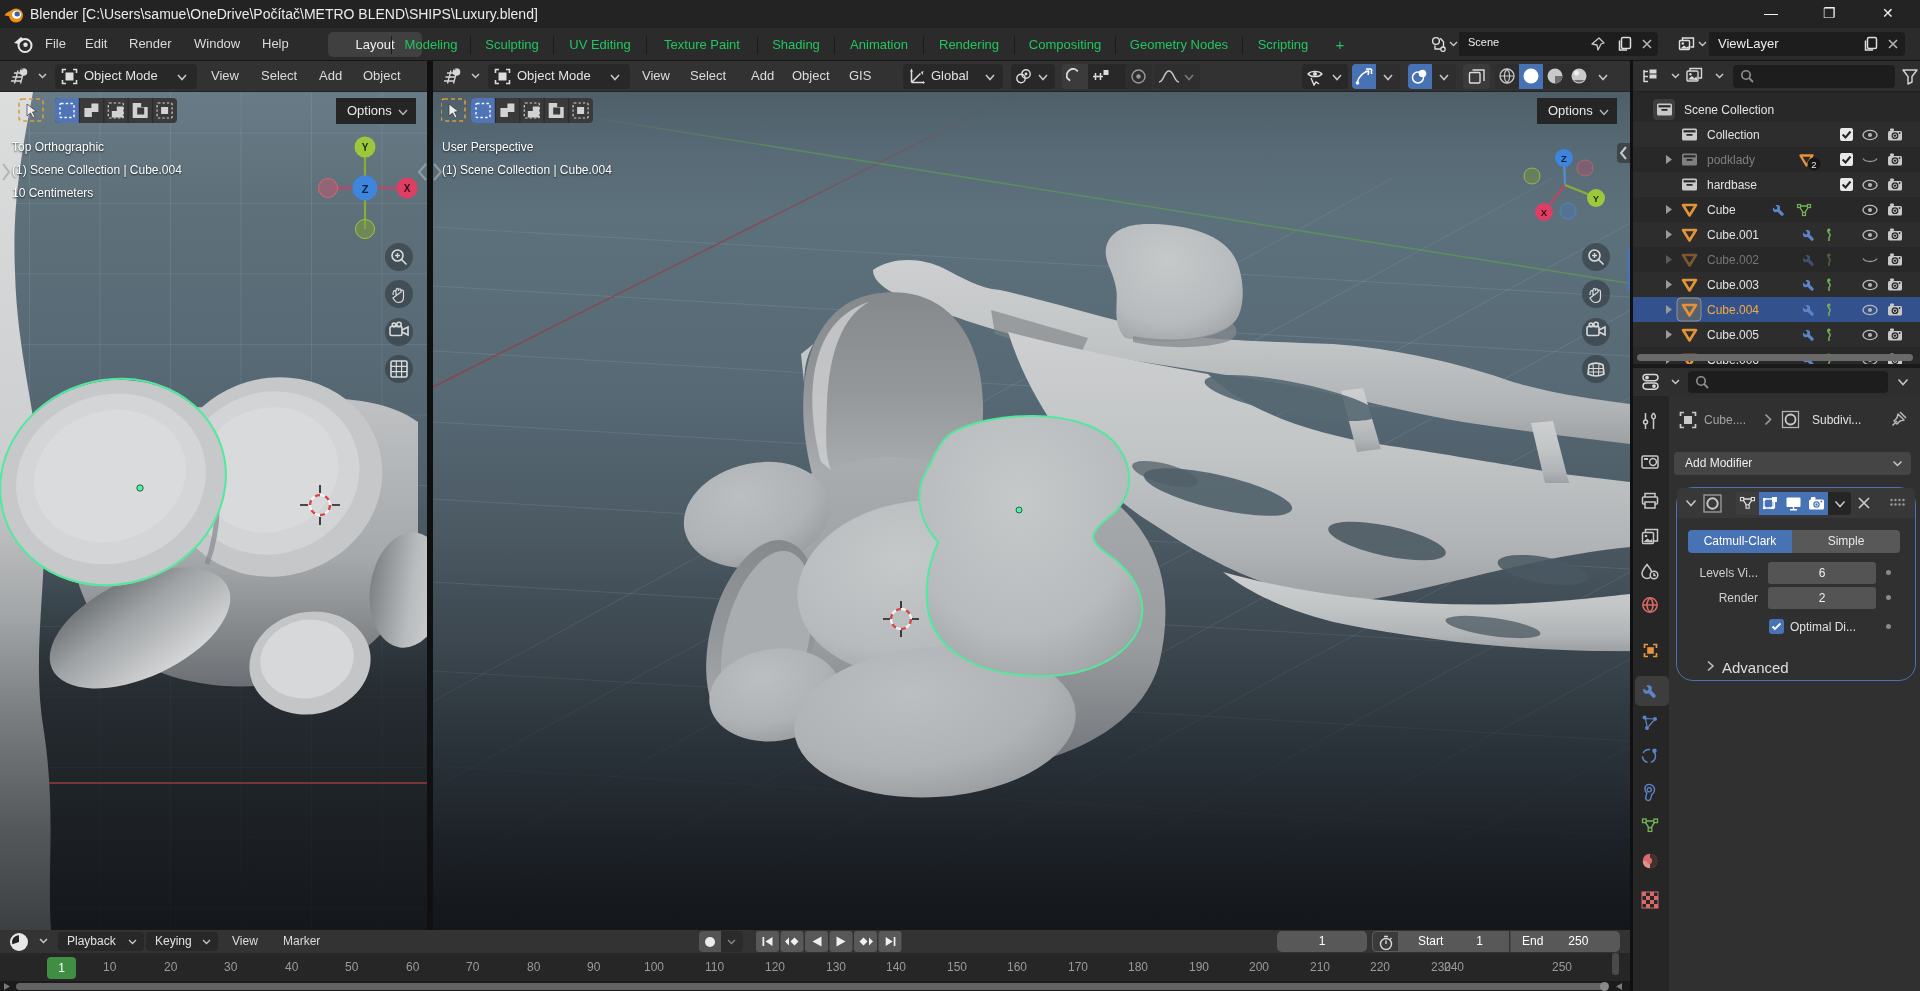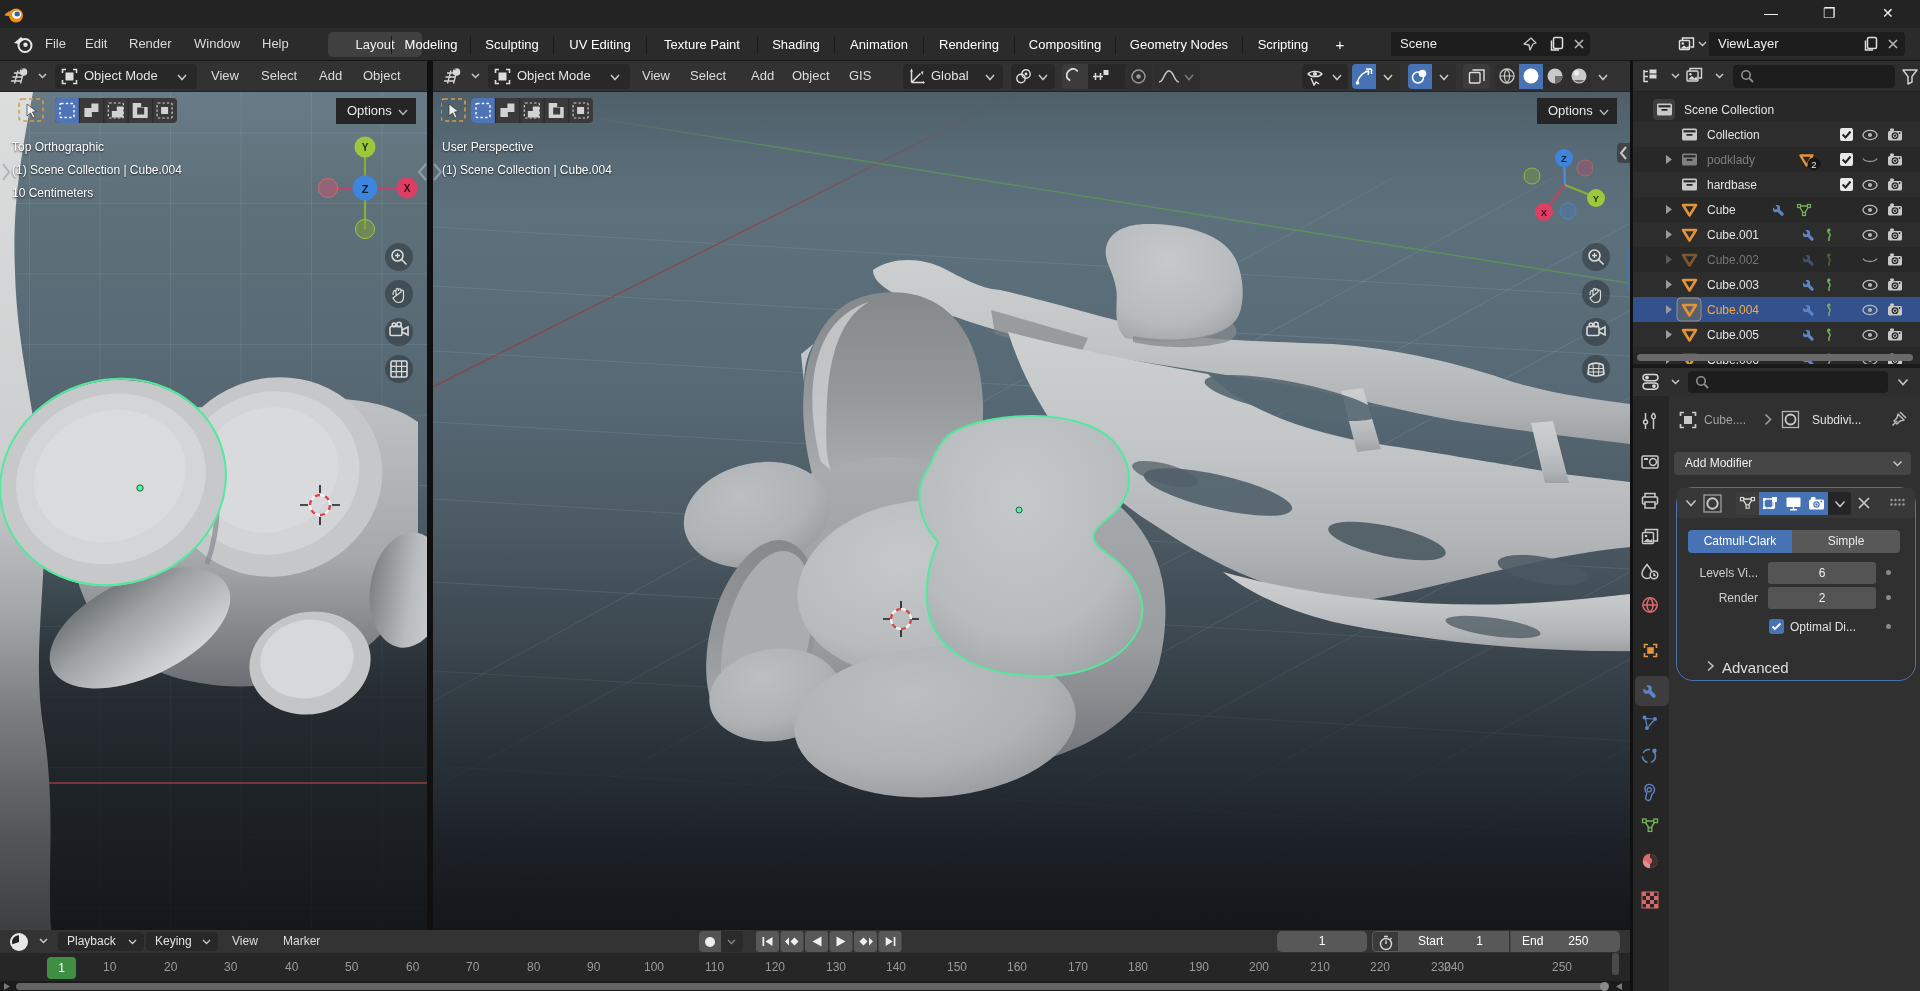--- a/index.html
+++ b/index.html
@@ -4,21 +4,21 @@
 html,body{width:1920px;height:991px;overflow:hidden;background:#111;font-family:"Liberation Sans",sans-serif;-webkit-font-smoothing:antialiased}
 .abs{position:absolute}
 #root{position:relative;width:1920px;height:991px;background:#1f1f1f}
 
 #titlebar{left:0;top:0;width:1920px;height:28px;background:#232323;color:#ececec;font-size:14px}
 #titlebar .title{left:30px;top:6px}
 .winbtn{top:5px;color:#f0f0f0;font-size:14px}
 
 #topbar{left:0;top:28px;width:1920px;height:33px;background:#2b2b2b;border-bottom:1px solid #151515}
 .menu{color:#dadada;font-size:13px;top:8px}
-.tab{top:4px;height:25px;line-height:25px;font-size:13px;color:#ffffff;text-align:center}
+.tab{top:4px;height:25px;line-height:25px;font-size:13px;color:#22c55e;text-align:center}
 .tab.active{background:#404040;color:#f0f0f0;border-radius:5px}
 .tabsep{top:8px;width:1px;height:18px;background:#1b1b1b}
 
 .vphead{top:61px;height:31px;background:#323232;border-bottom:1px solid #232323}
 .hmenu{color:#dcdcdc;font-size:13px;top:7px}
 .dd{background:#282828;border-radius:4px;color:#e2e2e2;font-size:13px}
 .txt{white-space:nowrap}
 
 #outliner{left:1633px;top:61px;width:287px;height:303px;background:#282828}
 #outlhead{left:1633px;top:61px;width:287px;height:31px;background:#2e2e2e;border-bottom:1px solid #202020}
@@ -439,20 +439,21 @@
     </svg>
 <div class="abs" style="left:1627px;top:248px;width:3px;height:42px;background:#4a72b4;opacity:0.85"></div>
 
 <div class="abs" id="titlebar">
   <svg class="abs" style="left:4px;top:6px" width="20" height="17" viewBox="0 0 20 17">
     <path d="M0.5 9.5 C2 6.5 6 4.2 10 4.5 L14.5 5.8 L8 10.5 Z" fill="#ec8d1c"></path>
     <circle cx="12" cy="9.5" r="7" fill="#ec8d1c"></circle>
     <ellipse cx="12.6" cy="8.6" rx="4.6" ry="4.2" fill="#fff"></ellipse>
     <ellipse cx="13.2" cy="8" rx="2.7" ry="2.5" fill="#2f66a0"></ellipse>
   </svg>
+  <span class="abs title txt">Blender [C:\Users\samue\OneDrive\Počítač\METRO BLEND\SHIPS\Luxury.blend]</span>
   <span class="abs winbtn" style="left:1764px">—</span>
   <span class="abs winbtn" style="left:1823px">❐</span>
   <span class="abs winbtn" style="left:1882px">✕</span>
 </div>
 
 <div class="abs" id="topbar">
   <svg class="abs" style="left:12px;top:6px" width="22" height="20" viewBox="0 0 22 20">
     <path d="M2 9 L9 3 L12 5.5 L6.5 10 Z" fill="#e8e8e8"></path>
     <circle cx="13" cy="11.5" r="6.5" fill="none" stroke="#e8e8e8" stroke-width="2"></circle>
     <circle cx="13.5" cy="10.8" r="2.2" fill="#e8e8e8"></circle>
@@ -488,21 +489,21 @@
   <div class="abs" style="left:1427px;top:4px;width:33px;height:24px;background:#2b2b2b;border-radius:4px 0 0 4px">
     <svg class="abs" style="left:3px;top:4px" width="17" height="16" viewBox="0 0 17 16">
       <circle cx="6" cy="5" r="3.4" fill="none" stroke="#e0e0e0" stroke-width="1.4"></circle>
       <path d="M10.2 2.2 L13.5 5.8 L13.5 13 L5 13 L5 9.5" fill="none" stroke="#e0e0e0" stroke-width="1.4" stroke-linejoin="round"></path>
       <circle cx="13" cy="13.2" r="2.2" fill="#2b2b2b" stroke="#e0e0e0" stroke-width="1.3"></circle>
     </svg>
     <svg class="abs" style="left:22px;top:9px" width="9" height="6" viewBox="0 0 9 6">
           <path d="M1 1 L4.5 4.5 L8 1" stroke="#c8c8c8" stroke-width="1.4" fill="none"></path>
         </svg>
   </div>
-  <div class="abs" style="left:1391px;top:4px;width:199px;height:24px;background:#1d1d1d;border-radius:0 4px 4px 0;color:#ededed;font-size:13px">
+  <div class="abs" style="left:1459px;top:4px;width:199px;height:24px;background:#1d1d1d;border-radius:0 4px 4px 0;color:#ededed;font-size:11px">
     <span class="abs" style="left:9px;top:4px">Scene</span>
     <svg class="abs" style="left:131px;top:4px" width="16" height="16" viewBox="0 0 16 16">
           <path d="M9 2 L14 7 L11 8 L8 14 L7 9 L2 8 Z" fill="none" stroke="#c9c9c9" stroke-width="1.3" stroke-linejoin="round"></path>
         </svg>
     <svg class="abs" style="left:157px;top:3px" width="18" height="18" viewBox="0 0 18 18">
           <rect x="5.5" y="2.5" width="9" height="11" rx="1.5" fill="none" stroke="#ddd" stroke-width="1.5"></rect>
           <path d="M3.5 5.5 L3.5 15 L11 15" fill="none" stroke="#ddd" stroke-width="1.5"></path>
         </svg>
     <svg class="abs" style="left:182px;top:6px" width="12" height="12" viewBox="0 0 12 12">
           <path d="M2 2 L10 10 M10 2 L2 10" stroke="#b5b5b5" stroke-width="1.6"></path>

